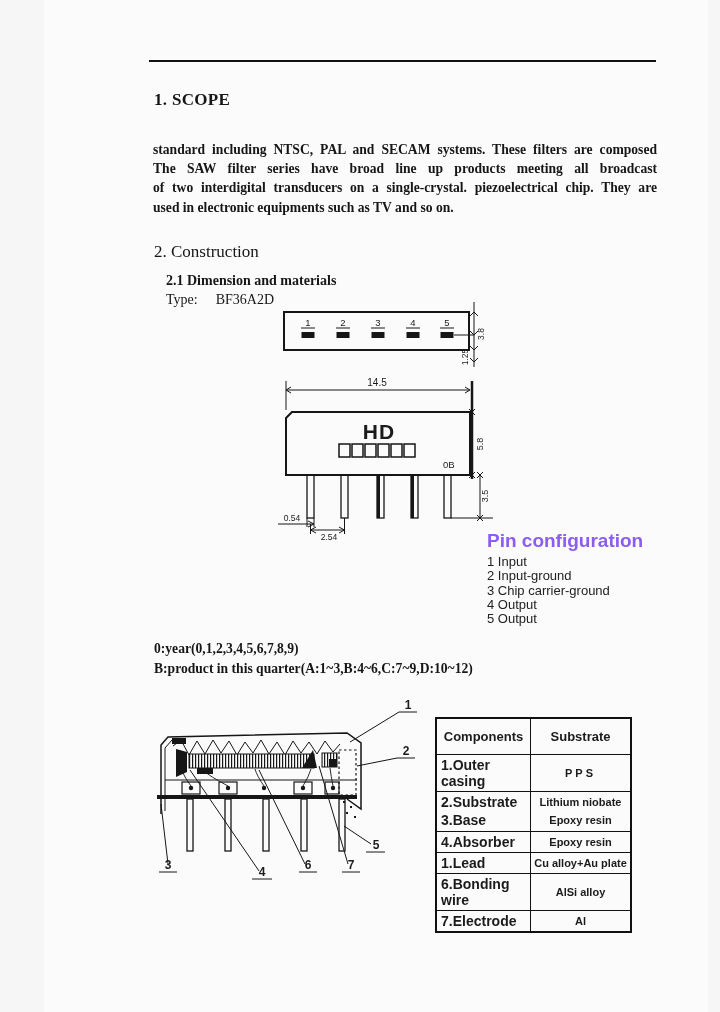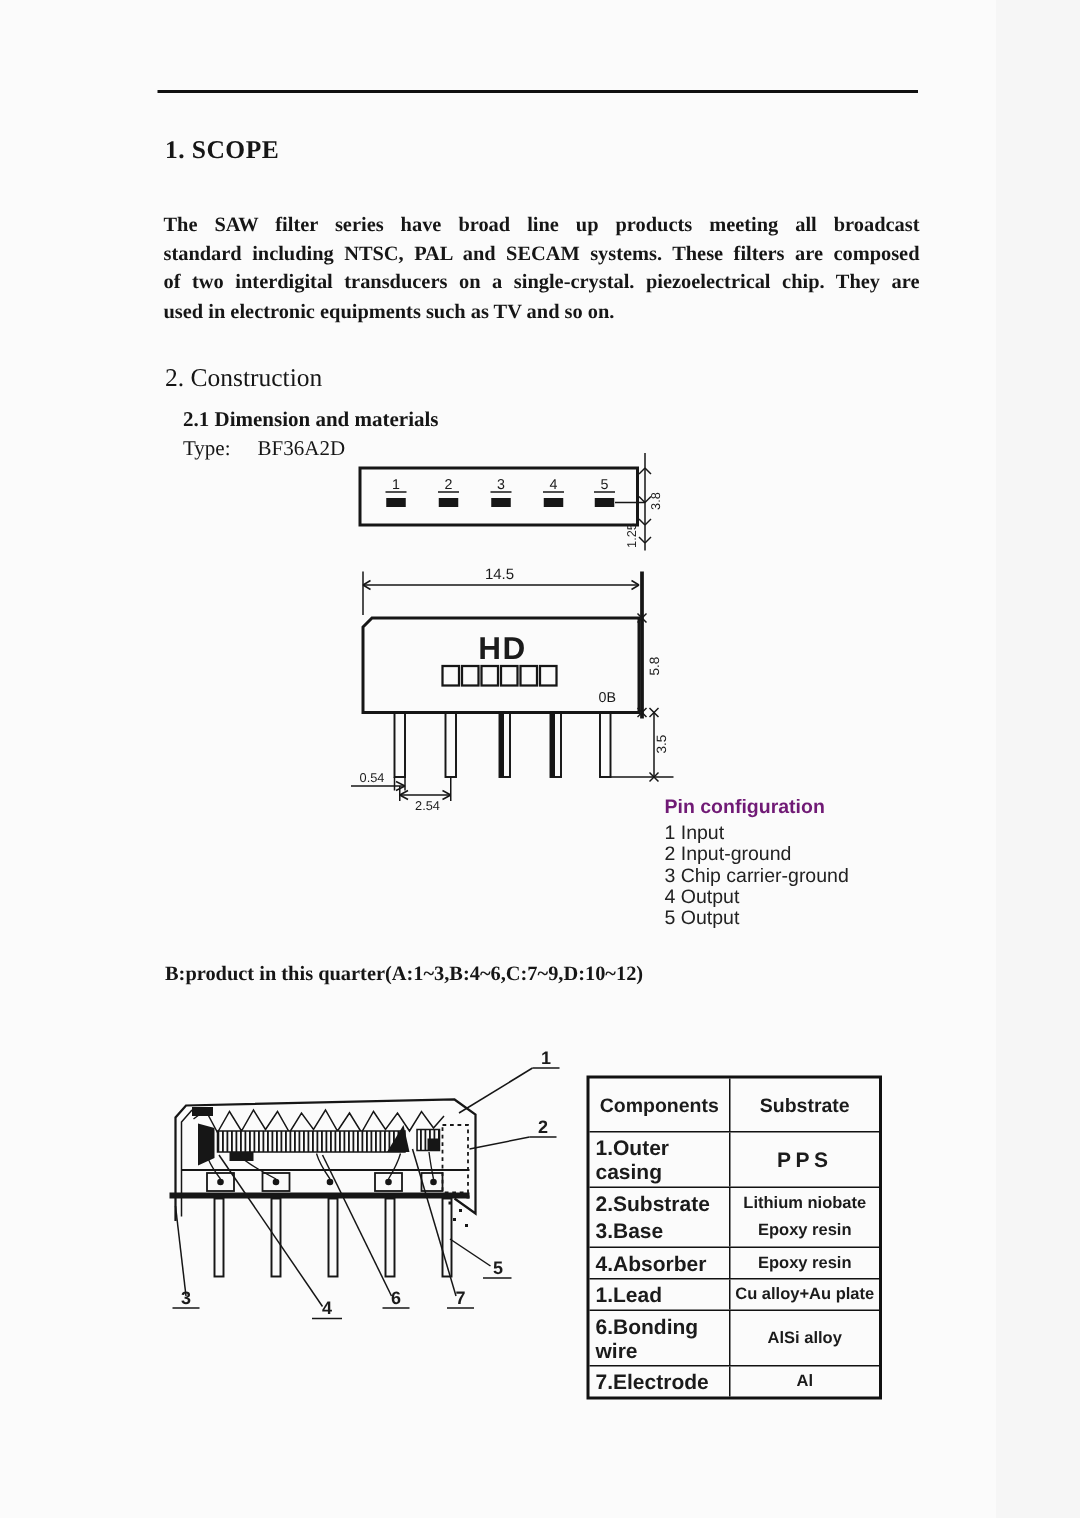--- a/index.html
+++ b/index.html
@@ -3,64 +3,65 @@
 <meta charset="utf-8">
 <style>
   html,body{margin:0;padding:0;background:#f6f6f6;}
   .page{
     position:relative;
     width:664px;height:1012px;
     background:#fbfbfb;
     color:#161616;
     font-family:"Liberation Serif", serif;
     overflow:hidden;
+    margin-left:44px;
   }
   .toprule{position:absolute;left:105px;top:60px;width:507px;height:2px;background:#111;}
   .h1{position:absolute;left:110px;top:90px;font-size:17px;font-weight:bold;letter-spacing:.3px;}
   .para{position:absolute;left:109px;top:140px;width:504px;font-size:13.6px;font-weight:bold;line-height:19.2px;}
   .p-line{text-align:justify;text-align-last:justify;white-space:normal;}
   .p-line.last{text-align:left;text-align-last:left;}
   .h2{position:absolute;left:110px;top:242px;font-size:17px;font-weight:normal;}
   .sub{position:absolute;left:122px;top:273px;font-size:14px;font-weight:bold;}
   .typeline{position:absolute;left:122px;top:292px;font-size:14px;font-weight:normal;}
   .typeline .tval{margin-left:18px;}
   .marking{position:absolute;left:110px;top:639px;font-size:13.6px;font-weight:bold;line-height:19.5px;}
   .pincfg{position:absolute;left:443px;top:530px;font-family:"Liberation Sans", sans-serif;color:#222;}
-  .pincfg .t{font-size:13px;font-weight:bold;margin-bottom:3px;color:#701a75;}
+  .pincfg .t{font-size:19px;font-weight:bold;margin-bottom:3px;color:#8b5cf6;}
   .pincfg .i{font-size:13px;line-height:14.3px;}
   svg text{font-family:"Liberation Sans", sans-serif;fill:#1b1b1b;}
   .dwg{position:absolute;}
   
   .mtable{
     position:absolute;left:391px;top:717px;width:197px;
     border:2px solid #111;box-sizing:border-box;
     font-family:"Liberation Sans", sans-serif;font-weight:bold;color:#1b1b1b;
     background:#fbfbfb;
   }
   .mt-row{display:flex;border-top:1.5px solid #111;}
   .mt-row:first-child{border-top:none;}
   .mt-c{width:94px;border-right:1.5px solid #111;box-sizing:border-box;padding:2px 0 2px 4px;font-size:14px;display:flex;flex-direction:column;justify-content:center;}
   .mt-m{flex:1;text-align:center;font-size:11px;padding:2px 0;display:flex;flex-direction:column;justify-content:center;}
   .mt-header .mt-c,.mt-header .mt-m{font-size:13px;text-align:center;align-items:center;padding:10px 0;}
   .mt-header .mt-c{padding-left:0;}
-  .pps{font-size:14px;letter-spacing:3px;}
+  .pps{font-size:11px;letter-spacing:3px;}
   .mt-double .mt-c div,.mt-double .mt-m div{line-height:17.5px;}
 </style>
 </head>
 <body>
 
 <div class="page">
 
   <div class="toprule"></div>
 
   <div class="h1">1. SCOPE</div>
 
   <div class="para">
+    <div class="p-line">standard including NTSC, PAL and SECAM systems. These filters are composed</div>
     <div class="p-line">The SAW filter series have broad line up products meeting all broadcast</div>
-    <div class="p-line">standard including NTSC, PAL and SECAM systems. These filters are composed</div>
     <div class="p-line">of two interdigital transducers on a single-crystal. piezoelectrical chip. They are</div>
     <div class="p-line last">used in electronic equipments such as TV and so on.</div>
   </div>
 
   <div class="h2">2. Construction</div>
   <div class="sub">2.1 Dimension and materials</div>
   <div class="typeline">
     <span>Type:</span><span class="tval">BF36A2D</span>
   </div>
 
@@ -185,20 +186,21 @@
   <div class="pincfg">
     <div class="t">Pin configuration</div>
     <div class="i">1 Input</div>
     <div class="i">2 Input-ground</div>
     <div class="i">3 Chip carrier-ground</div>
     <div class="i">4 Output</div>
     <div class="i">5 Output</div>
   </div>
 
   <div class="marking">
+    <div>0:year(0,1,2,3,4,5,6,7,8,9)</div>
     <div>B:product in this quarter(A:1~3,B:4~6,C:7~9,D:10~12)</div>
   </div>
 
   <svg class="dwg" style="left:103px;top:696px" width="275" height="190" viewBox="0 0 275 190">
     <defs>
       <pattern id="h1" width="3" height="14" patternUnits="userSpaceOnUse">
         <rect width="3" height="14" fill="#fbfbfb"></rect>
         <rect width="1.2" height="14" fill="#161616"></rect>
       </pattern>
     </defs>

